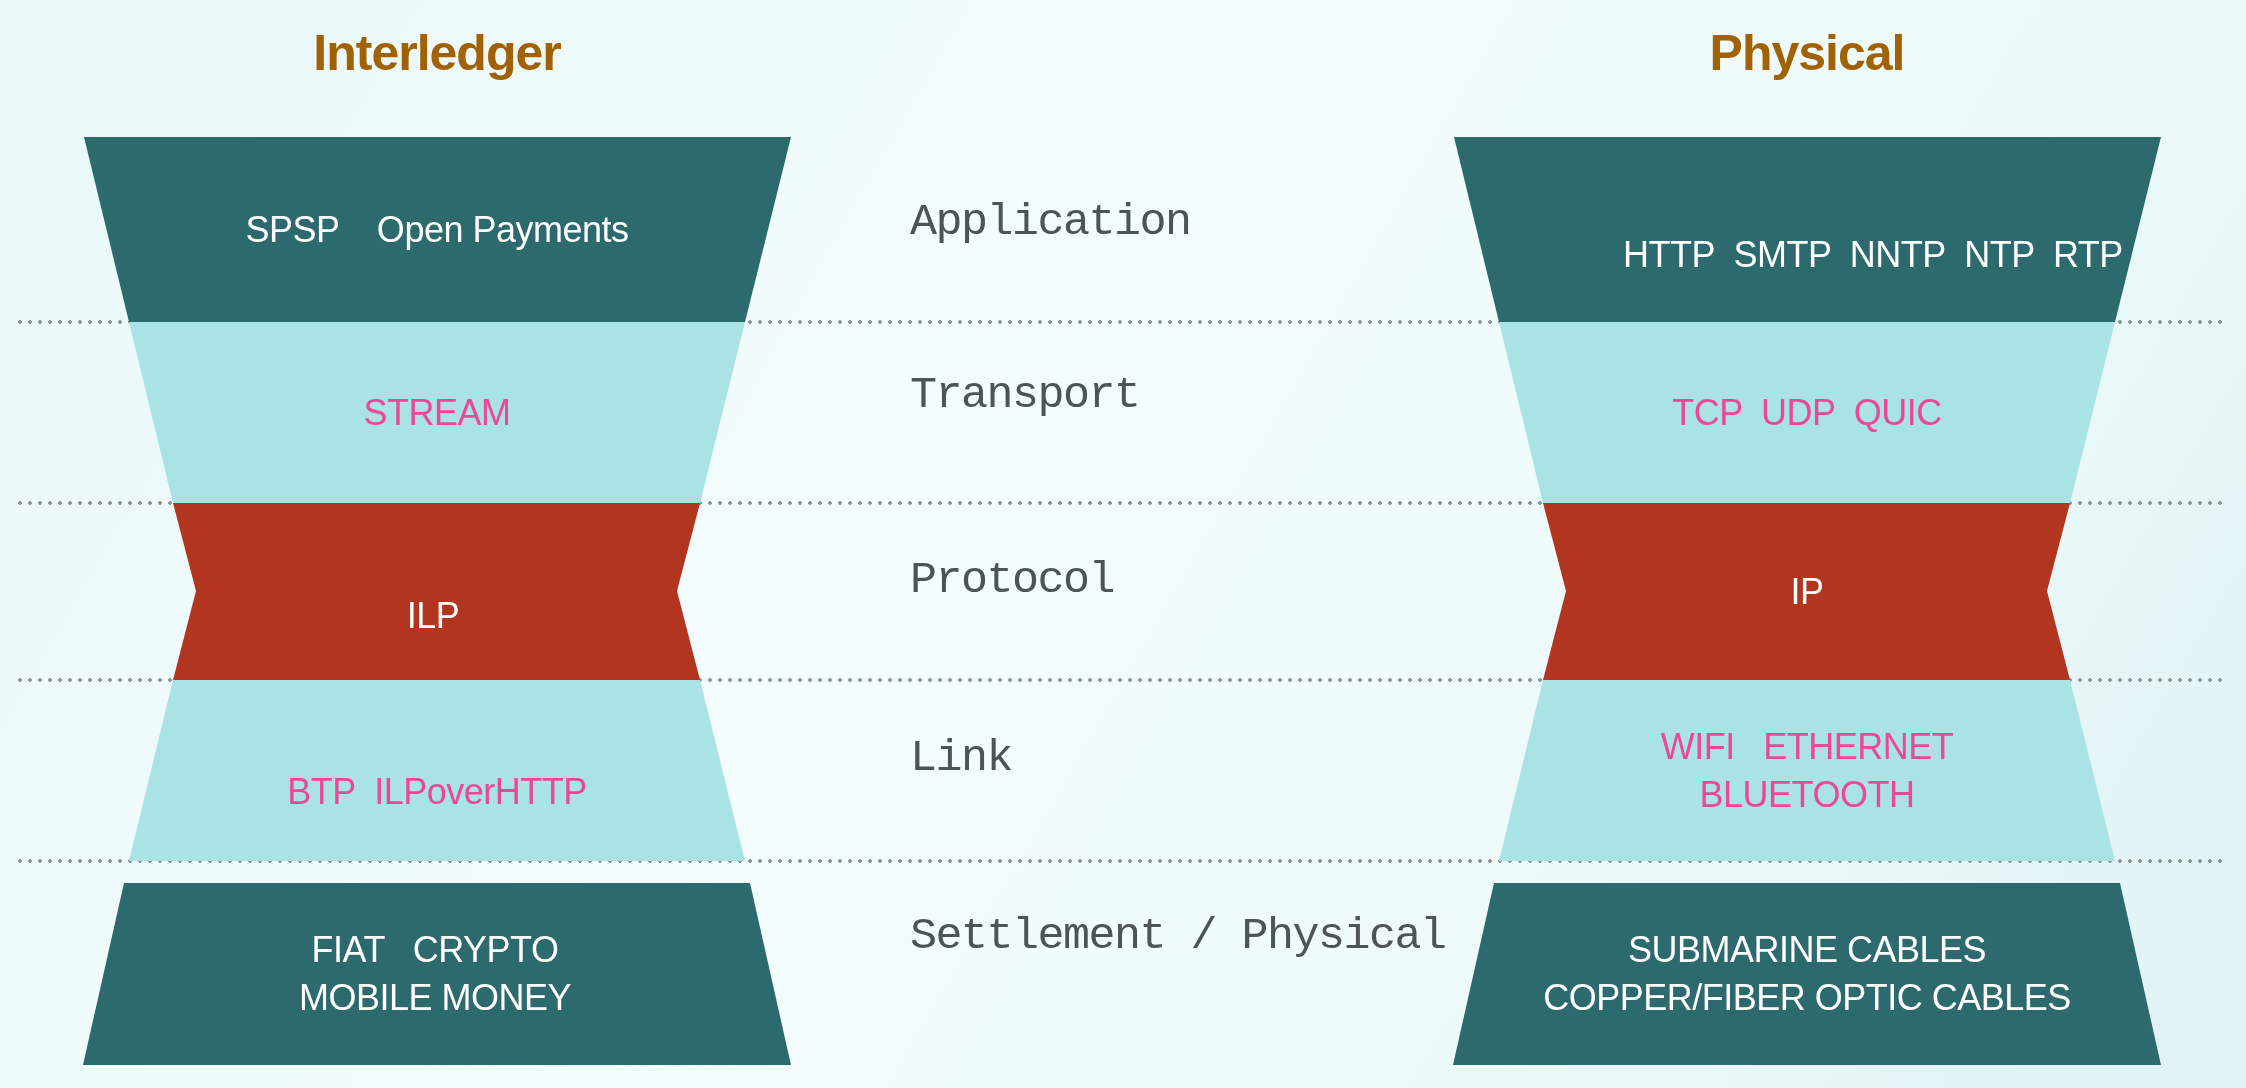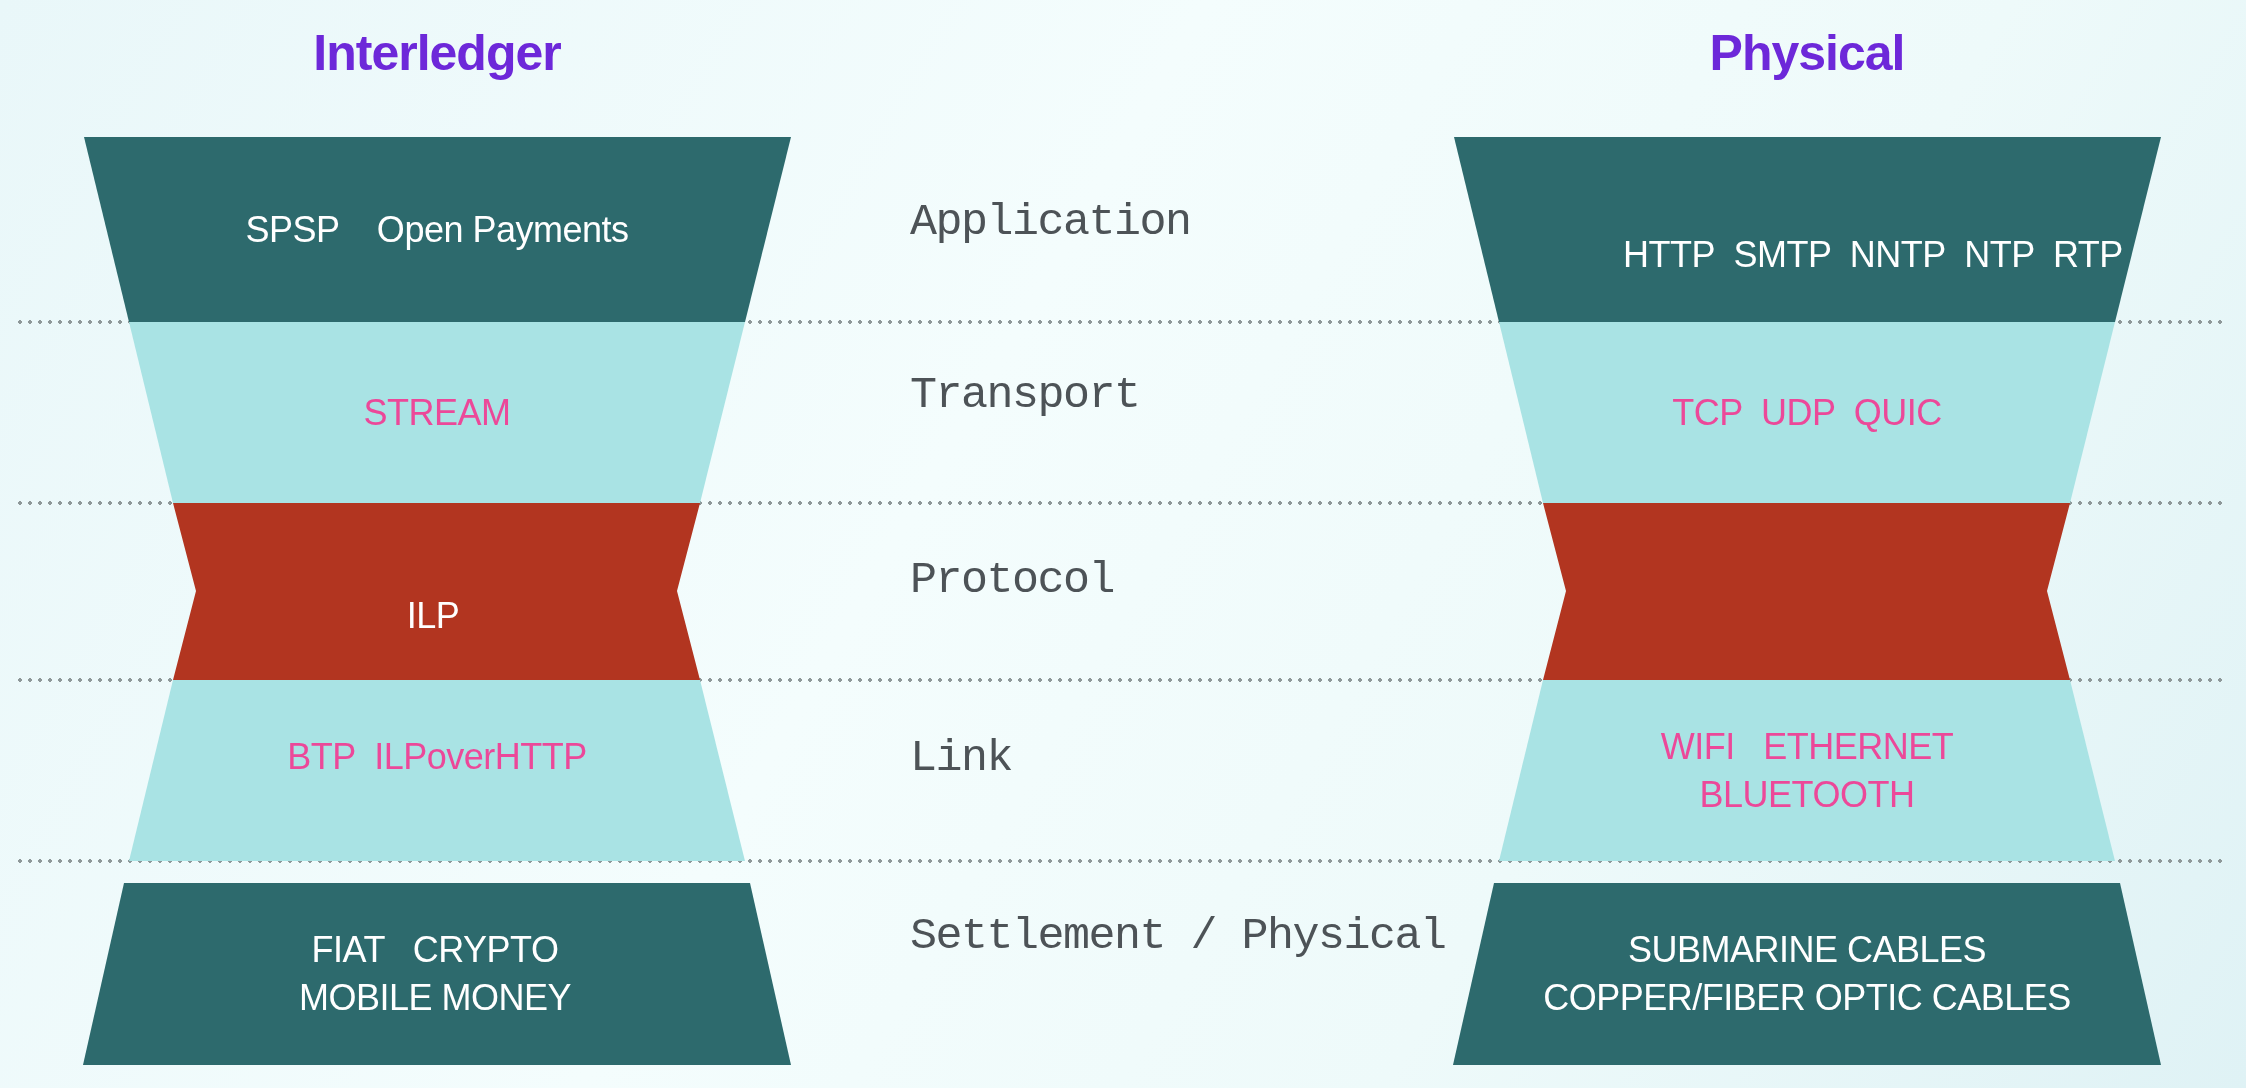--- a/index.html
+++ b/index.html
@@ -18,21 +18,21 @@
   svg.diagram{position:absolute;left:0;top:0;z-index:2;}
   .band-text{
     position:absolute;z-index:3;display:flex;flex-direction:column;
     align-items:center;justify-content:center;text-align:center;
     font-size:36px;letter-spacing:-0.5px;white-space:pre;line-height:1.32;
   }
   .band-text.light{color:#ffffff;}
   .band-text.dark{color:#ec4899;}
   .stack-title{
     position:absolute;z-index:3;text-align:center;white-space:pre;
-    font-size:50px;font-weight:bold;color:#6d28d9;letter-spacing:-1px;
+    font-size:50px;font-weight:bold;color:#a16207;letter-spacing:-1px;
   }
   .layer-label{
     position:absolute;left:910px;z-index:3;height:60px;display:flex;align-items:center;
     font-size:45px;color:#4d5357;letter-spacing:-1.5px;white-space:pre;font-family:Liberation Mono, monospace;
   }
 </style>
 </head>
 <body>
 
 <div class="stage">
@@ -62,28 +62,29 @@
 
   <div class="layer-label" style="top:192px">Application</div>
   <div class="layer-label" style="top:365px">Transport</div>
   <div class="layer-label" style="top:550px">Protocol</div>
   <div class="layer-label" style="top:728px">Link</div>
   <div class="layer-label" style="top:906px">Settlement / Physical</div>
 
   <div class="band-text light" style="left:137px;top:137px;width:600px;height:185px">SPSP    Open Payments</div>
   <div class="band-text dark" style="left:137px;top:322px;width:600px;height:181px">STREAM</div>
   <div class="band-text light" style="left:133px;top:503px;width:600px;height:226px">ILP</div>
-  <div class="band-text dark" style="left:137px;top:645px;width:600px;height:223px">BTP  ILPoverHTTP</div>
+  <div class="band-text dark" style="left:137px;top:680px;width:600px;height:223px">BTP  ILPoverHTTP</div>
   <div class="band-text light" style="left:135px;top:883px;width:600px;height:182px">
     <span>FIAT   CRYPTO</span>
     <span>MOBILE MONEY</span>
   </div>
 
   <div class="band-text light" style="left:1573px;top:137px;width:600px;height:236px">HTTP  SMTP  NNTP  NTP  RTP</div>
   <div class="band-text dark" style="left:1507px;top:322px;width:600px;height:181px">TCP  UDP  QUIC</div>
+  <div class="band-text light" style="left:1507px;top:503px;width:600px;height:177px">IP</div>
   <div class="band-text light" style="left:1507px;top:883px;width:600px;height:182px">
     <span>SUBMARINE CABLES</span>
     <span>COPPER/FIBER OPTIC CABLES</span>
   </div>
   <div class="band-text dark" style="left:1507px;top:680px;width:600px;height:181px">
     <span>WIFI   ETHERNET</span>
     <span>BLUETOOTH</span>
   </div>
 
 </div>

